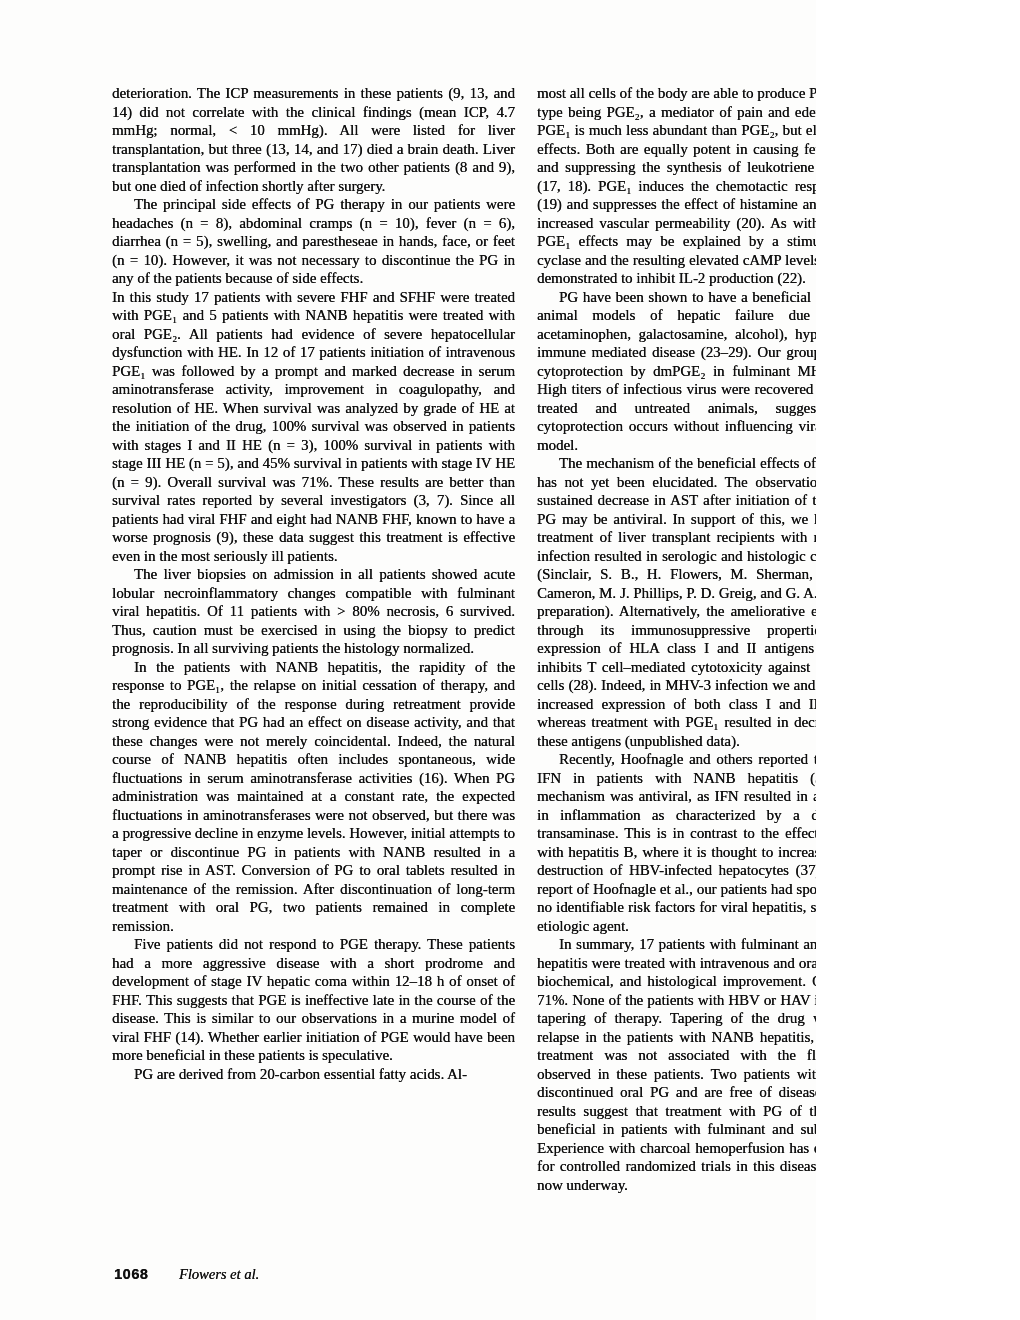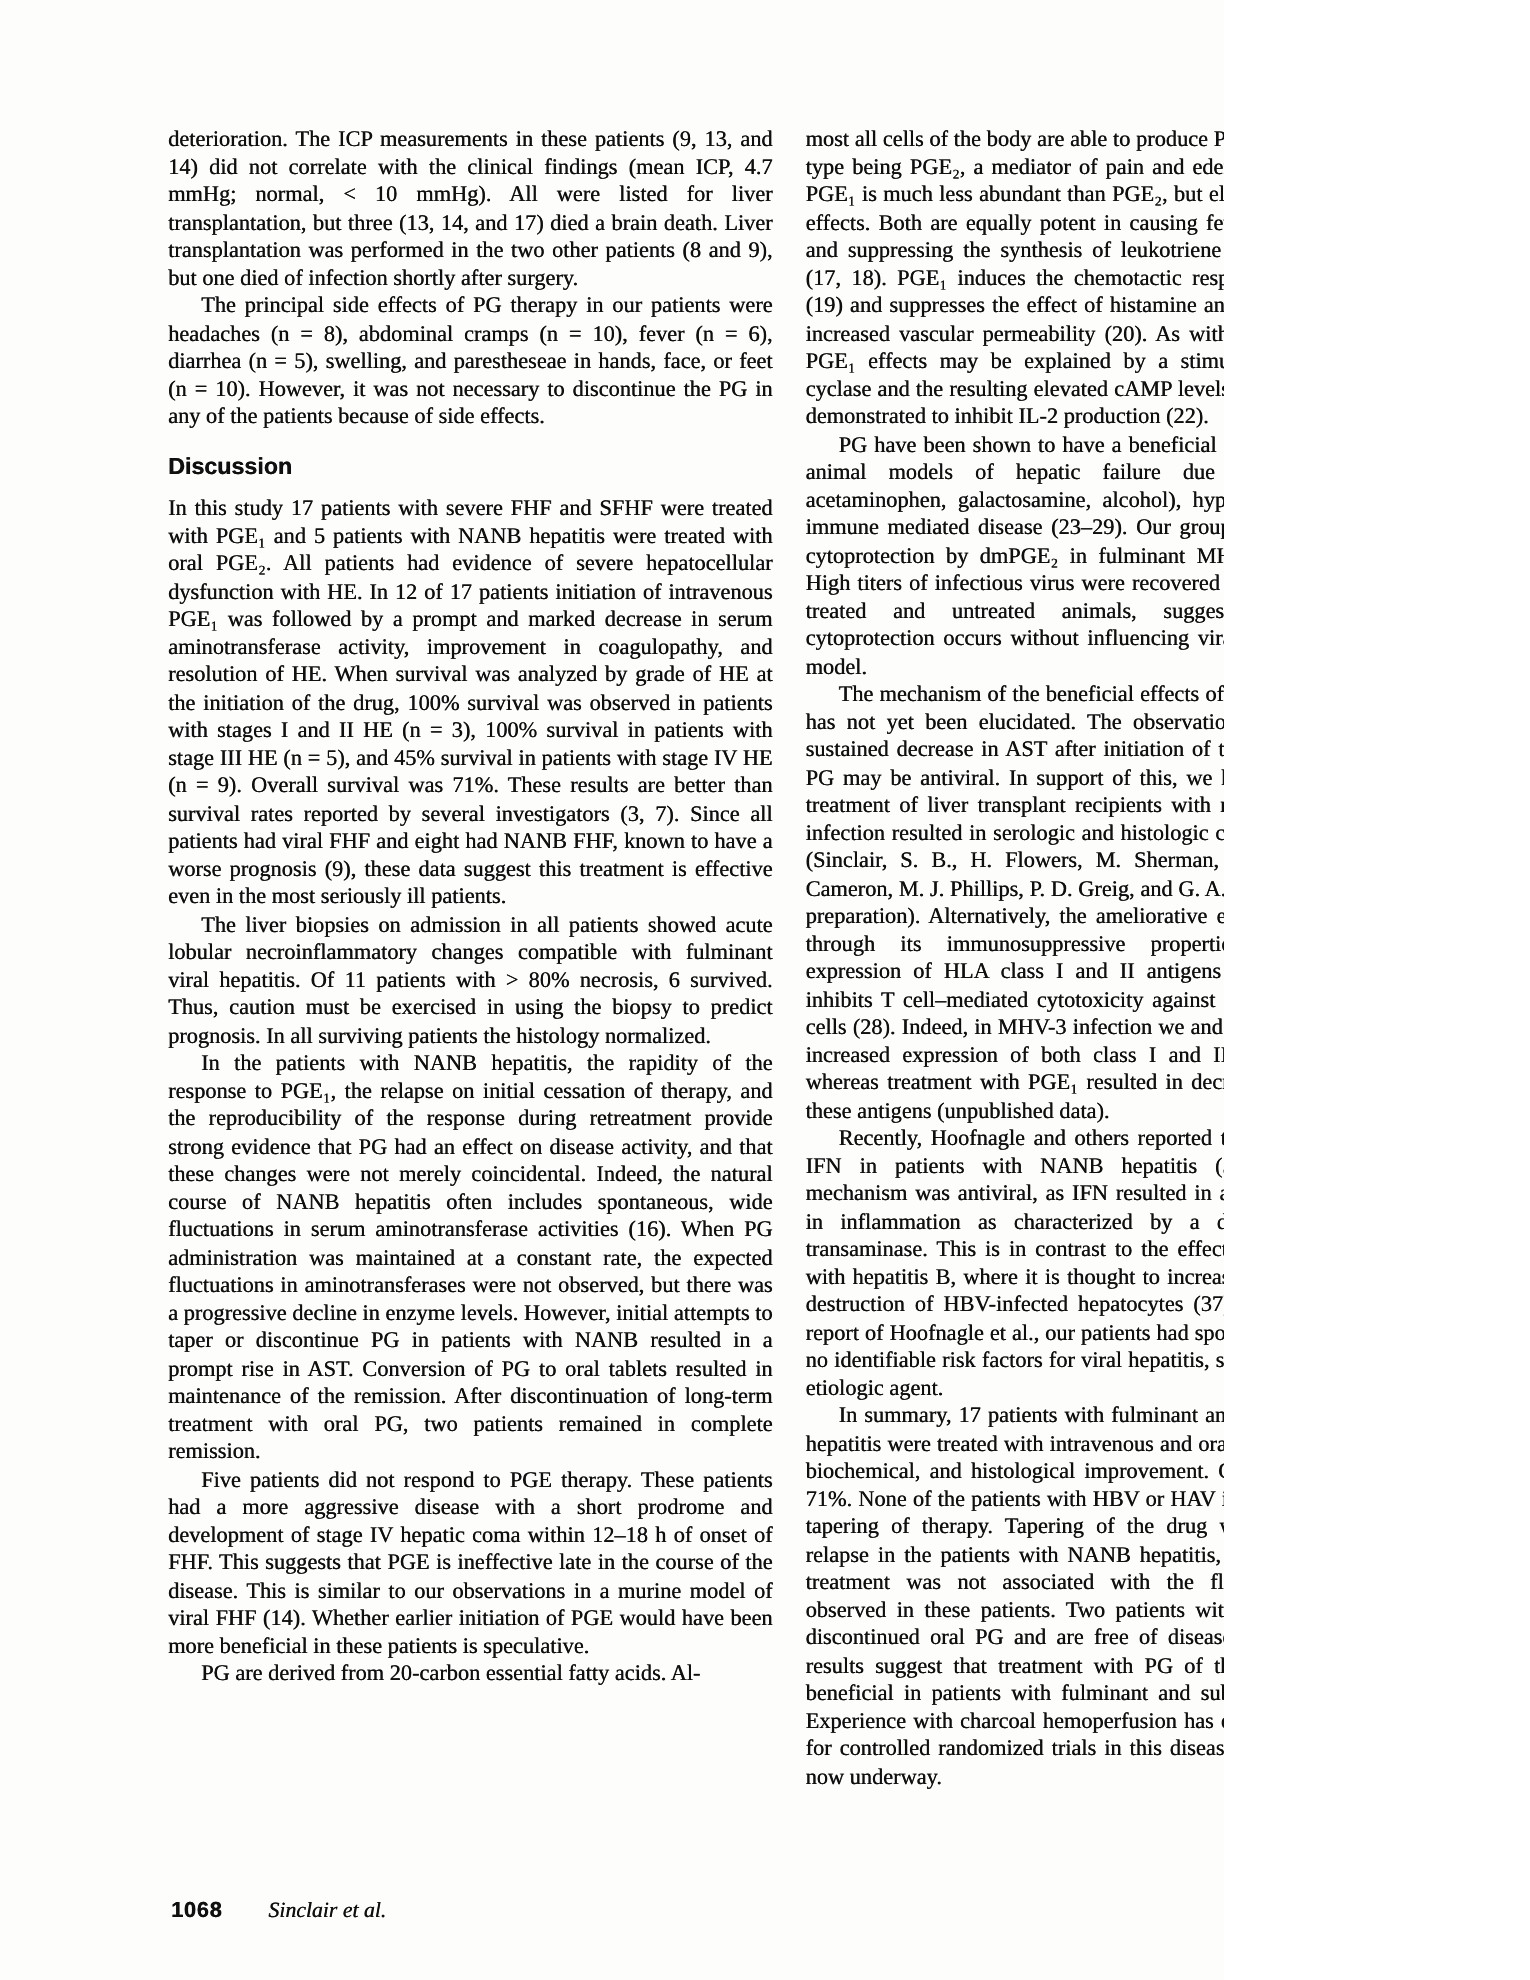--- a/index.html
+++ b/index.html
@@ -51,35 +51,34 @@
 </style>
 </head>
 <body>
 
 <div class="page">
 
   <div class="col col-left">
     <p class="noindent">deterioration. The ICP measurements in these patients (9, 13, and 14) did not correlate with the clinical findings (mean ICP, 4.7 mmHg; normal, &lt; 10 mmHg). All were listed for liver transplantation, but three (13, 14, and 17) died a brain death. Liver transplantation was performed in the two other patients (8 and 9), but one died of infection shortly after surgery.</p>
     <p class="indent">The principal side effects of PG therapy in our patients were headaches (n = 8), abdominal cramps (n = 10), fever (n = 6), diarrhea (n = 5), swelling, and parestheseae in hands, face, or feet (n = 10). However, it was not necessary to discontinue the PG in any of the patients because of side effects.</p>
 
-    <h2 class="section-heading">Discussion</h2>
 
     <p class="noindent">In this study 17 patients with severe FHF and SFHF were treated with PGE₁ and 5 patients with NANB hepatitis were treated with oral PGE₂. All patients had evidence of severe hepatocellular dysfunction with HE. In 12 of 17 patients initiation of intravenous PGE₁ was followed by a prompt and marked decrease in serum aminotransferase activity, improvement in coagulopathy, and resolution of HE. When survival was analyzed by grade of HE at the initiation of the drug, 100% survival was observed in patients with stages I and II HE (n = 3), 100% survival in patients with stage III HE (n = 5), and 45% survival in patients with stage IV HE (n = 9). Overall survival was 71%. These results are better than survival rates reported by several investigators (3, 7). Since all patients had viral FHF and eight had NANB FHF, known to have a worse prognosis (9), these data suggest this treatment is effective even in the most seriously ill patients.</p>
     <p class="indent">The liver biopsies on admission in all patients showed acute lobular necroinflammatory changes compatible with fulminant viral hepatitis. Of 11 patients with &gt; 80% necrosis, 6 survived. Thus, caution must be exercised in using the biopsy to predict prognosis. In all surviving patients the histology normalized.</p>
     <p class="indent">In the patients with NANB hepatitis, the rapidity of the response to PGE₁, the relapse on initial cessation of therapy, and the reproducibility of the response during retreatment provide strong evidence that PG had an effect on disease activity, and that these changes were not merely coincidental. Indeed, the natural course of NANB hepatitis often includes spontaneous, wide fluctuations in serum aminotransferase activities (16). When PG administration was maintained at a constant rate, the expected fluctuations in aminotransferases were not observed, but there was a progressive decline in enzyme levels. However, initial attempts to taper or discontinue PG in patients with NANB resulted in a prompt rise in AST. Conversion of PG to oral tablets resulted in maintenance of the remission. After discontinuation of long-term treatment with oral PG, two patients remained in complete remission.</p>
     <p class="indent">Five patients did not respond to PGE therapy. These patients had a more aggressive disease with a short prodrome and development of stage IV hepatic coma within 12–18 h of onset of FHF. This suggests that PGE is ineffective late in the course of the disease. This is similar to our observations in a murine model of viral FHF (14). Whether earlier initiation of PGE would have been more beneficial in these patients is speculative.</p>
     <p class="indent">PG are derived from 20-carbon essential fatty acids. Al-</p>
   </div>
 
   <div class="col col-right">
     <p class="noindent">most all cells of the body are able to produce PG, the most frequent type being PGE₂, a mediator of pain and edema in inflammation. PGE₁ is much less abundant than PGE₂, but elicits similar biologic effects. Both are equally potent in causing fever, promoting pain, and suppressing the synthesis of leukotriene B₄ by granulocytes (17, 18). PGE₁ induces the chemotactic response of neutrophils (19) and suppresses the effect of histamine and other mediators of increased vascular permeability (20). As with PGE₂, most of the PGE₁ effects may be explained by a stimulation of adenylate cyclase and the resulting elevated cAMP levels (21). PG have been demonstrated to inhibit IL-2 production (22).</p>
     <p class="indent">PG have been shown to have a beneficial effect in a variety of animal models of hepatic failure due to toxins (CCl₄, acetaminophen, galactosamine, alcohol), hypoxia, ischemia, and immune mediated disease (23–29). Our group has shown hepatic cytoprotection by dmPGE₂ in fulminant MHV-3 infection (30). High titers of infectious virus were recovered from both dmPGE₂-treated and untreated animals, suggesting that hepatic cytoprotection occurs without influencing viral replication in this model.</p>
     <p class="indent">The mechanism of the beneficial effects of PG in these patients has not yet been elucidated. The observation of a marked and sustained decrease in AST after initiation of therapy suggests that PG may be antiviral. In support of this, we have shown that PG treatment of liver transplant recipients with recurrent hepatitis B infection resulted in serologic and histologic clearance of the virus (Sinclair, S. B., H. Flowers, M. Sherman, L. M. Blendis, R. Cameron, M. J. Phillips, P. D. Greig, and G. A. Levy, manuscript in preparation). Alternatively, the ameliorative effect of PG may be through its immunosuppressive properties. PG decreases expression of HLA class I and II antigens (31–33) and PGE₁ inhibits T cell–mediated cytotoxicity against isolated mouse liver cells (28). Indeed, in MHV-3 infection we and others demonstrated increased expression of both class I and II antigens (34, 35), whereas treatment with PGE₁ resulted in decreased expression of these antigens (unpublished data).</p>
     <p class="indent">Recently, Hoofnagle and others reported the benefit of alpha-IFN in patients with NANB hepatitis (36). The proposed mechanism was antiviral, as IFN resulted in a marked diminution in inflammation as characterized by a decrease in alanine transaminase. This is in contrast to the effect of IFN on patients with hepatitis B, where it is thought to increase immune-mediated destruction of HBV-infected hepatocytes (37). In contrast to the report of Hoofnagle et al., our patients had sporadic infections with no identifiable risk factors for viral hepatitis, suggesting a different etiologic agent.</p>
     <p class="indent">In summary, 17 patients with fulminant and subfulminant viral hepatitis were treated with intravenous and oral PGE, with clinical, biochemical, and histological improvement. Overall survival was 71%. None of the patients with HBV or HAV infection flared upon tapering of therapy. Tapering of the drug was associated with relapse in the patients with NANB hepatitis, whereas continuous treatment was not associated with the fluctuations typically observed in these patients. Two patients with NANB have now discontinued oral PG and are free of disease 6 mo later. These results suggest that treatment with PG of the E series may be beneficial in patients with fulminant and subfulminant hepatitis. Experience with charcoal hemoperfusion has emphasized the need for controlled randomized trials in this disease (38), and a trial is now underway.</p>
   </div>
 
   <div class="footer">
     <span class="pageno">1068</span>
-    <span class="authors">Sinclair et al.</span>
+    <span class="authors">Flowers et al.</span>
   </div>
 
 </div>
 
 </body></html>

